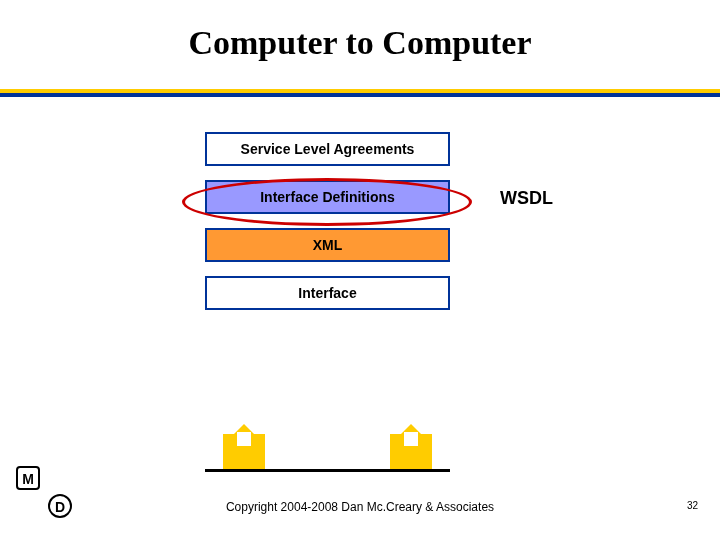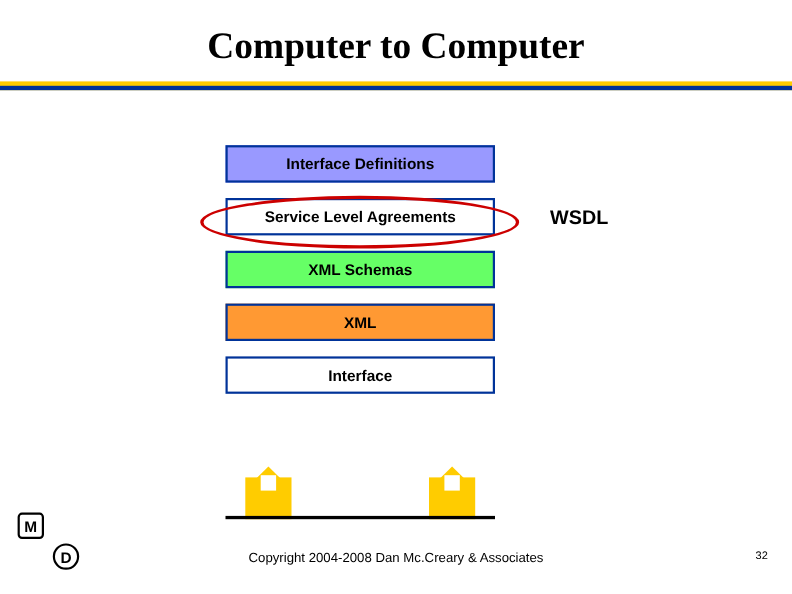--- a/index.html
+++ b/index.html
@@ -11,21 +11,21 @@
     position: relative;
     overflow: hidden;
   }
   .title {
     text-align: center;
     font-size: 34px;
     font-weight: bold;
     font-family: "Times New Roman", Times, serif;
     color: #000;
     padding-top: 24px;
-    padding-bottom: 12px;
+    padding-bottom: 27px;
   }
   .title-underline {
     width: 100%;
     height: 8px;
     background: #ffcc00;
     border-bottom: 4px solid #003399;
   }
   .stack {
     position: absolute;
     top: 132px;
@@ -133,23 +133,22 @@
     color: #000;
   }
 </style>
 </head>
 <body>
 
 <div class="title">Computer to Computer</div>
 <div class="title-underline"></div>
 
 <div class="stack">
+  <div class="layer" style="background:#ffffff">Service Level Agreements</div>
   <div class="layer" style="background:#9999ff">Interface Definitions</div>
-  <div class="layer" style="background:#ffffff">Service Level Agreements</div>
-  <div class="layer" style="background:#66ff66">XML Schemas</div>
   <div class="layer" style="background:#ff9933">XML</div>
   <div class="layer" style="background:#ffffff">Interface</div>
 </div>
 
 <div class="ellipse"></div>
 <div class="wsdl-label">WSDL</div>
 
 <div class="ground">
   <div class="tower left">
     <div class="cap"></div>

